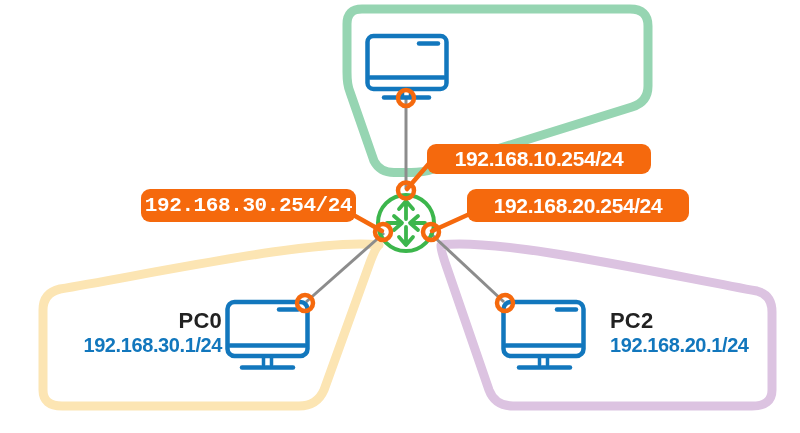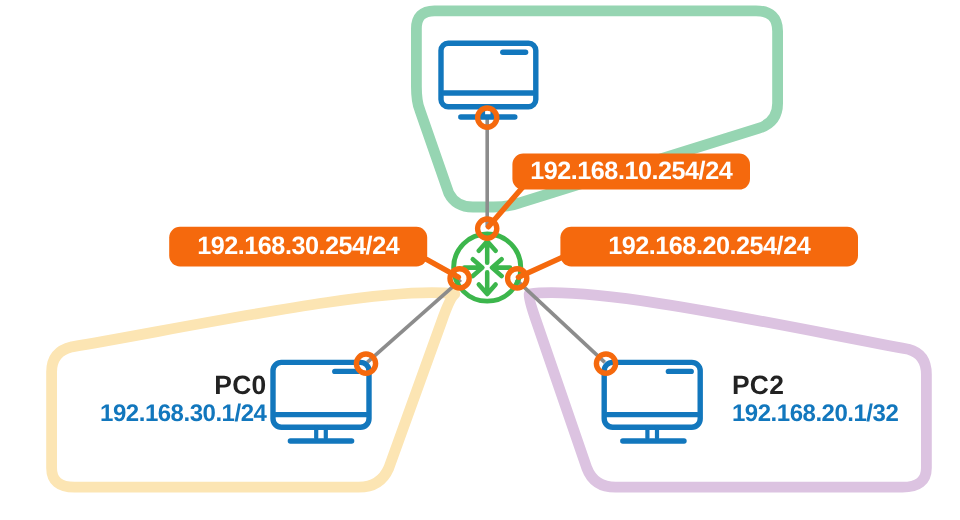--- a/index.html
+++ b/index.html
@@ -97,20 +97,20 @@
   </svg>
 
 
   <div class="pc-label align-right" style="right:578px;top:308px;">
     <span class="pc-name">PC0</span>
     <span class="pc-ip">192.168.30.1/24</span>
   </div>
 
   <div class="pc-label" style="left:598px;top:308px;margin-left:12px;">
     <span class="pc-name">PC2</span>
-    <span class="pc-ip">192.168.20.1/32</span>
+    <span class="pc-ip">192.168.20.1/24</span>
   </div>
 
-  <div class="if-label" style="left:427px;top:128px;width:198px;height:30px;">192.168.10.254/24</div>
-  <div class="if-label" style="left:141px;top:189px;width:215px;height:33px;">192.168.30.254/24</div>
-  <div class="if-label" style="left:467px;top:189px;width:248px;height:33px;">192.168.20.254/24</div>
+  <div class="if-label" style="left:427px;top:144px;width:224px;height:30px;">192.168.10.254/24</div>
+  <div class="if-label" style="left:141px;top:189px;width:215px;height:33px;font-family:Liberation Mono, monospace;">192.168.30.254/24</div>
+  <div class="if-label" style="left:467px;top:189px;width:222px;height:33px;">192.168.20.254/24</div>
 
 </div>
 
 </body></html>

